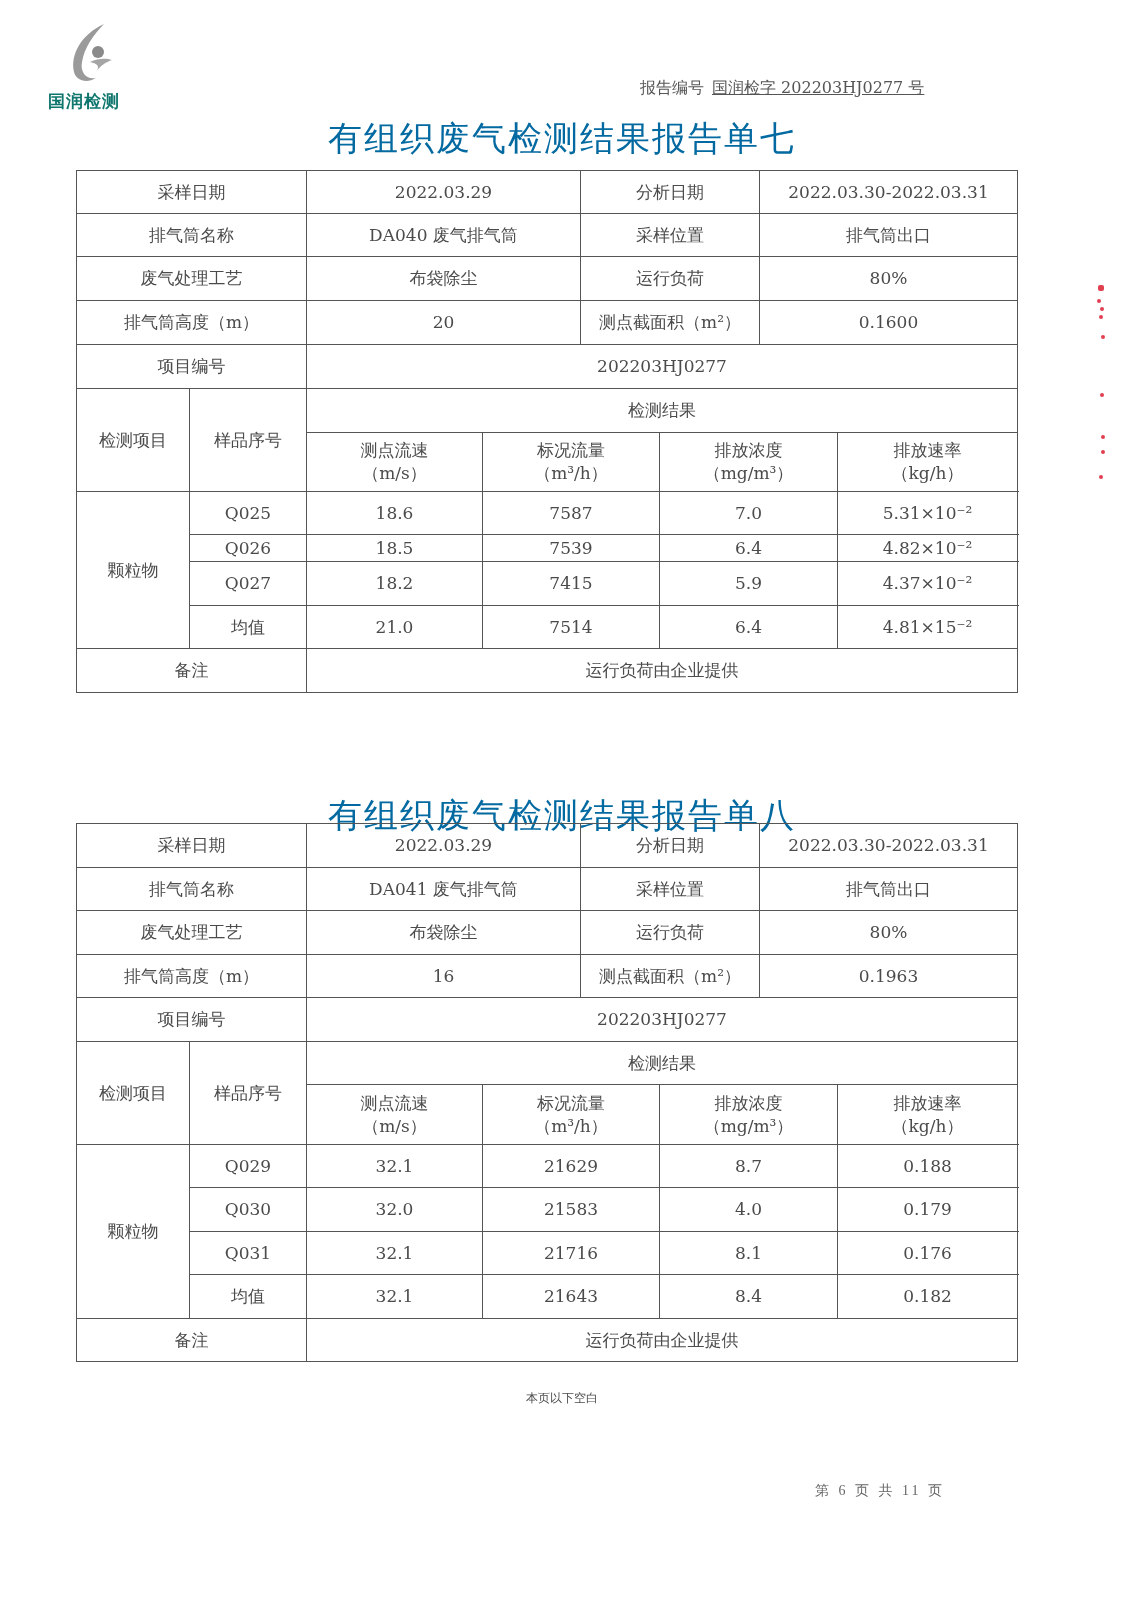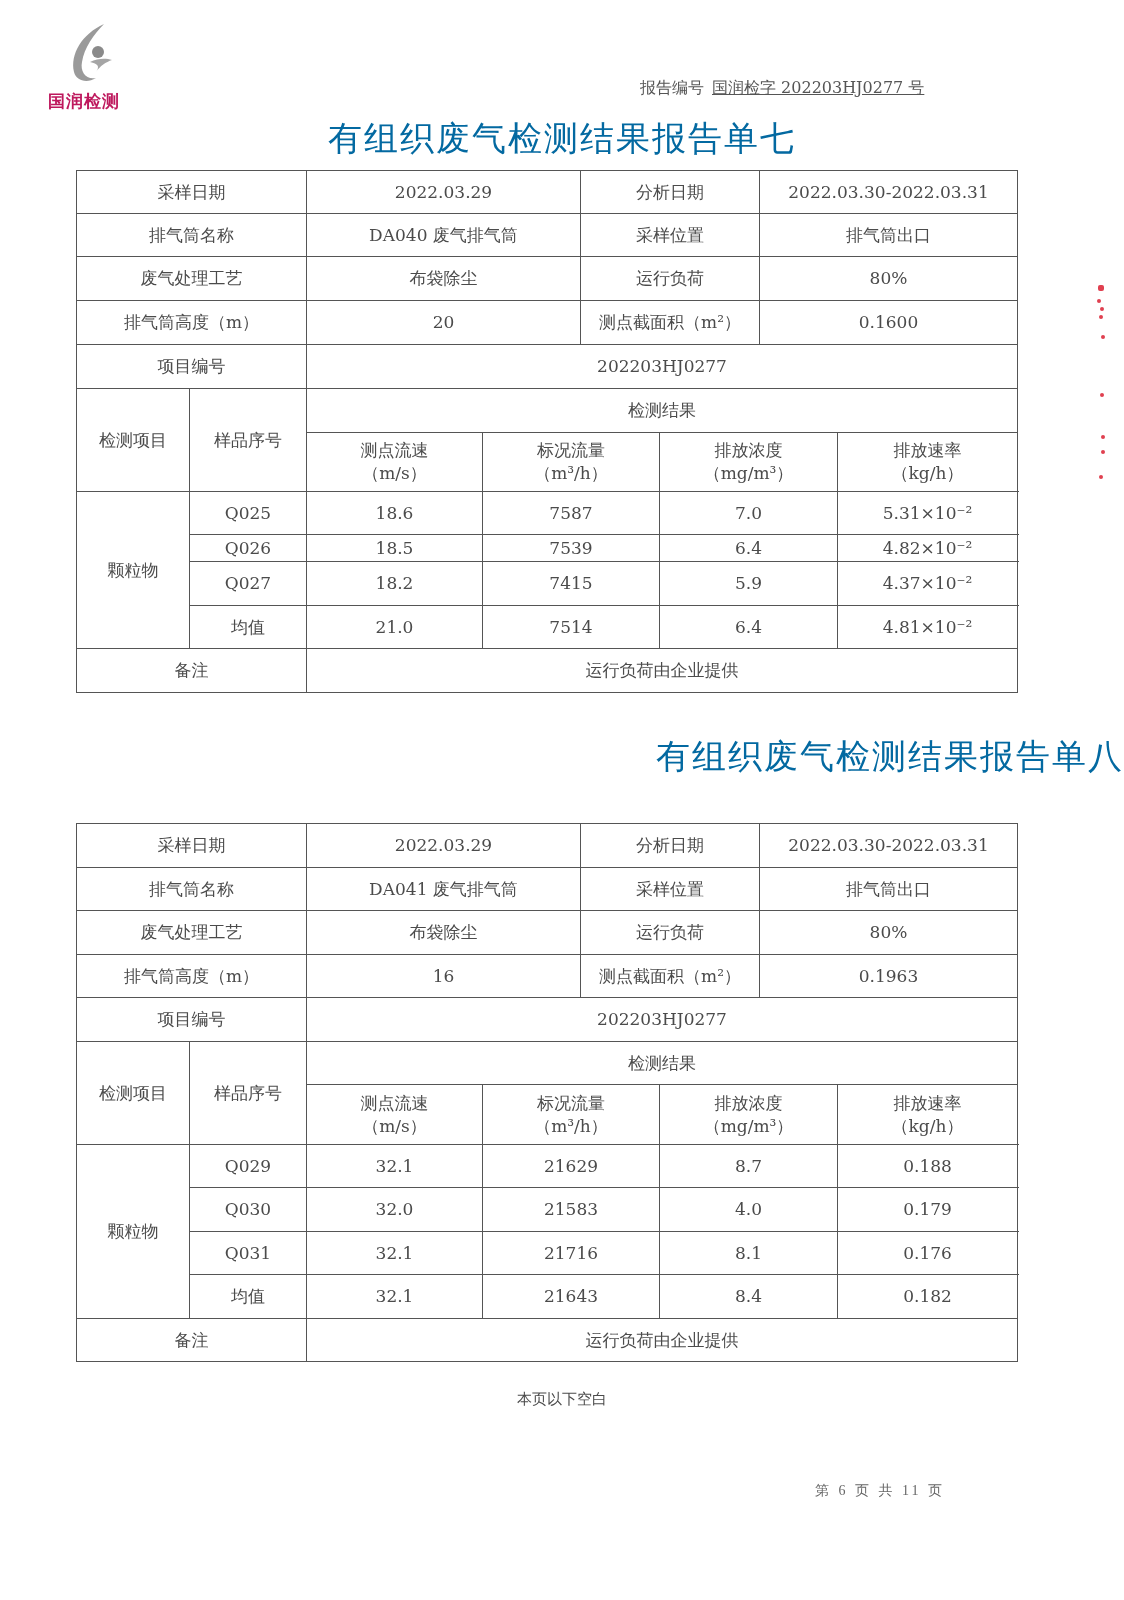--- a/index.html
+++ b/index.html
@@ -2,27 +2,27 @@
 <html><head>
 <meta charset="utf-8">
 <style>
   html, body { margin: 0; padding: 0; }
   body {
     width: 1124px; height: 1600px; background: #ffffff; position: relative; overflow: hidden;
     font-family: "DejaVu Serif", "Liberation Serif", serif; color: #4a4a4a;
   }
   .logo { position: absolute; left: 48px; top: 22px; width: 90px; height: 92px; }
   .logo svg { position: absolute; left: 16px; top: 0; }
-  .logo-text { position: absolute; left: 0; top: 68px; font-family: "DejaVu Sans", sans-serif; font-size: 17px; font-weight: bold; color: #be185d; letter-spacing: 1px; white-space: nowrap; }
+  .logo-text { position: absolute; left: 0; top: 68px; font-family: "DejaVu Sans", sans-serif; font-size: 17px; font-weight: bold; color: #0f766e; letter-spacing: 1px; white-space: nowrap; }
   .report-no { position: absolute; left: 640px; top: 78px; font-size: 16px; color: #555; white-space: nowrap; }
   .report-no .val { text-decoration: underline; margin-left: 8px; }
   .title { position: absolute; left: 0; width: 1124px; text-align: center; font-family: "DejaVu Sans", sans-serif; font-size: 34px; color: #0369a1; letter-spacing: 2px; }
   table.rpt { position: absolute; left: 76px; width: 941px; border-collapse: collapse; table-layout: fixed; }
   table.rpt td { border: 1.5px solid #555; text-align: center; vertical-align: middle; font-size: 17px; color: #4b4b4b; padding: 0; line-height: 1.35; }
-  .blank-note { position: absolute; left: 0; width: 1124px; top: 1390px; text-align: center; font-size: 15px; color: #4b4b4b; }
+  .blank-note { position: absolute; left: 0; width: 1124px; top: 1390px; text-align: center; font-size: 12px; color: #4b4b4b; }
   .footer { position: absolute; left: 815px; top: 1482px; font-size: 14px; color: #666; letter-spacing: 3px; white-space: nowrap; font-family: Liberation Serif, serif; }
   .stamp { position: absolute; left: 1096px; top: 285px; width: 10px; height: 200px; }
   .stamp span { position: absolute; width: 4px; height: 4px; background: #e04050; border-radius: 2px; }
 </style>
 </head>
 <body>
 
 <div class="logo">
   <svg width="60" height="64" viewBox="0 0 60 64">
     <path d="M40 2 C18 12 6 32 10 50 C12 58 22 62 32 56 C22 58 16 50 18 40 C20 26 30 12 40 2 Z" fill="#9a9a9a"></path>
@@ -120,30 +120,30 @@
     <td>18.2</td>
     <td colspan="2">7415</td>
     <td colspan="2">5.9</td>
     <td colspan="2">4.37×10⁻²</td>
   </tr>
   <tr style="height:43px">
     <td>均值</td>
     <td>21.0</td>
     <td colspan="2">7514</td>
     <td colspan="2">6.4</td>
-    <td colspan="2">4.81×10⁻²</td>
+    <td colspan="2">4.81×15⁻²</td>
   </tr>
   <tr style="height:44px">
     <td colspan="2">备注</td>
     <td colspan="6">运行负荷由企业提供</td>
   </tr>
 </tbody>
   </table>
 
-<div class="title" style="top:734px;text-align:right;">有组织废气检测结果报告单八</div>
+<div class="title" style="top:793px;">有组织废气检测结果报告单八</div>
 <table class="rpt" style="top:823px;">
   <colgroup>
       <col style="width:113px">
       <col style="width:117px">
       <col style="width:176px">
       <col style="width:98px">
       <col style="width:79px">
       <col style="width:100px">
       <col style="width:78px">
       <col style="width:180px">

